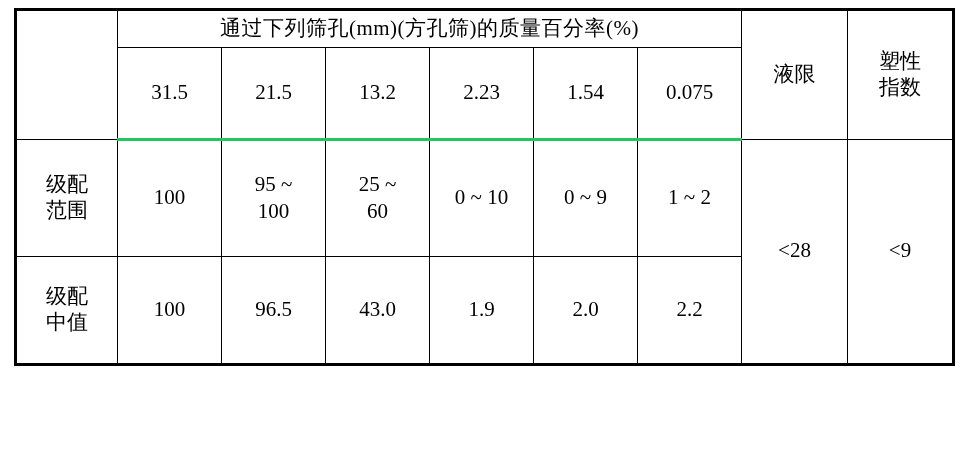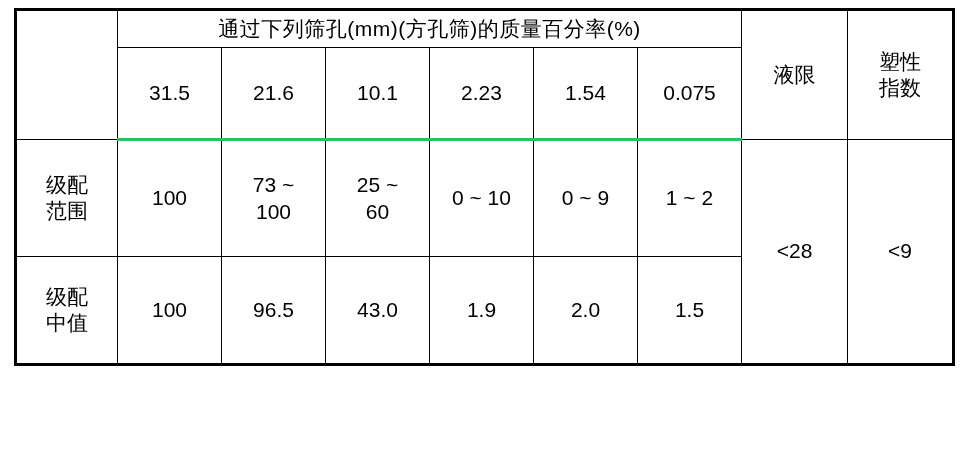--- a/index.html
+++ b/index.html
@@ -26,21 +26,21 @@
     width: 938px;
     table-layout: fixed;
   }
   table.grade-table td {
     border: 1px solid #000000;
     text-align: center;
     vertical-align: middle;
     font-size: 21px;
     line-height: 1.32;
     padding: 4px 2px;
-    font-family: Liberation Sans, sans-serif;
+    font-family: Liberation Serif, serif;
   }
   
   table.grade-table {
     border-top: 3px solid #000000;
     border-bottom: 3px solid #000000;
     border-left: 3px solid #000000;
     border-right: 3px solid #000000;
   }
   
   tr.header-bottom > td {
@@ -93,39 +93,39 @@
         <td class="side-cell" rowspan="2">液限</td>
         <td class="side-cell" rowspan="2">
           <div class="two-line">
             <div><span>塑性</span></div>
             <div><span>指数</span></div>
           </div>
         </td>
       </tr>
       <tr class="header-bottom">
         <td style="height:82px">31.5</td>
-        <td>21.6</td>
-        <td>10.1</td>
+        <td>21.5</td>
+        <td>13.2</td>
         <td>2.23</td>
         <td>1.54</td>
         <td>0.075</td>
       </tr>
 
       <tr>
         <td class="row-label" style="height:108px">
           <div class="two-line">
             <div>级配</div>
             <div>范围</div>
           </div>
         </td>
         <td>
           <div>100</div>
         </td>
         <td>
-          <div>73 ~</div>
+          <div>95 ~</div>
           <div>100</div>
         </td>
         <td>
           <div>25 ~</div>
           <div>60</div>
         </td>
         <td>
           <div>0 ~ 10</div>
         </td>
         <td>
@@ -143,17 +143,17 @@
           <div class="two-line">
             <div>级配</div>
             <div>中值</div>
           </div>
         </td>
         <td>100</td>
         <td>96.5</td>
         <td>43.0</td>
         <td>1.9</td>
         <td>2.0</td>
-        <td>1.5</td>
+        <td>2.2</td>
       </tr>
     </tbody>
   </table>
 </div>
 
 </body></html>

